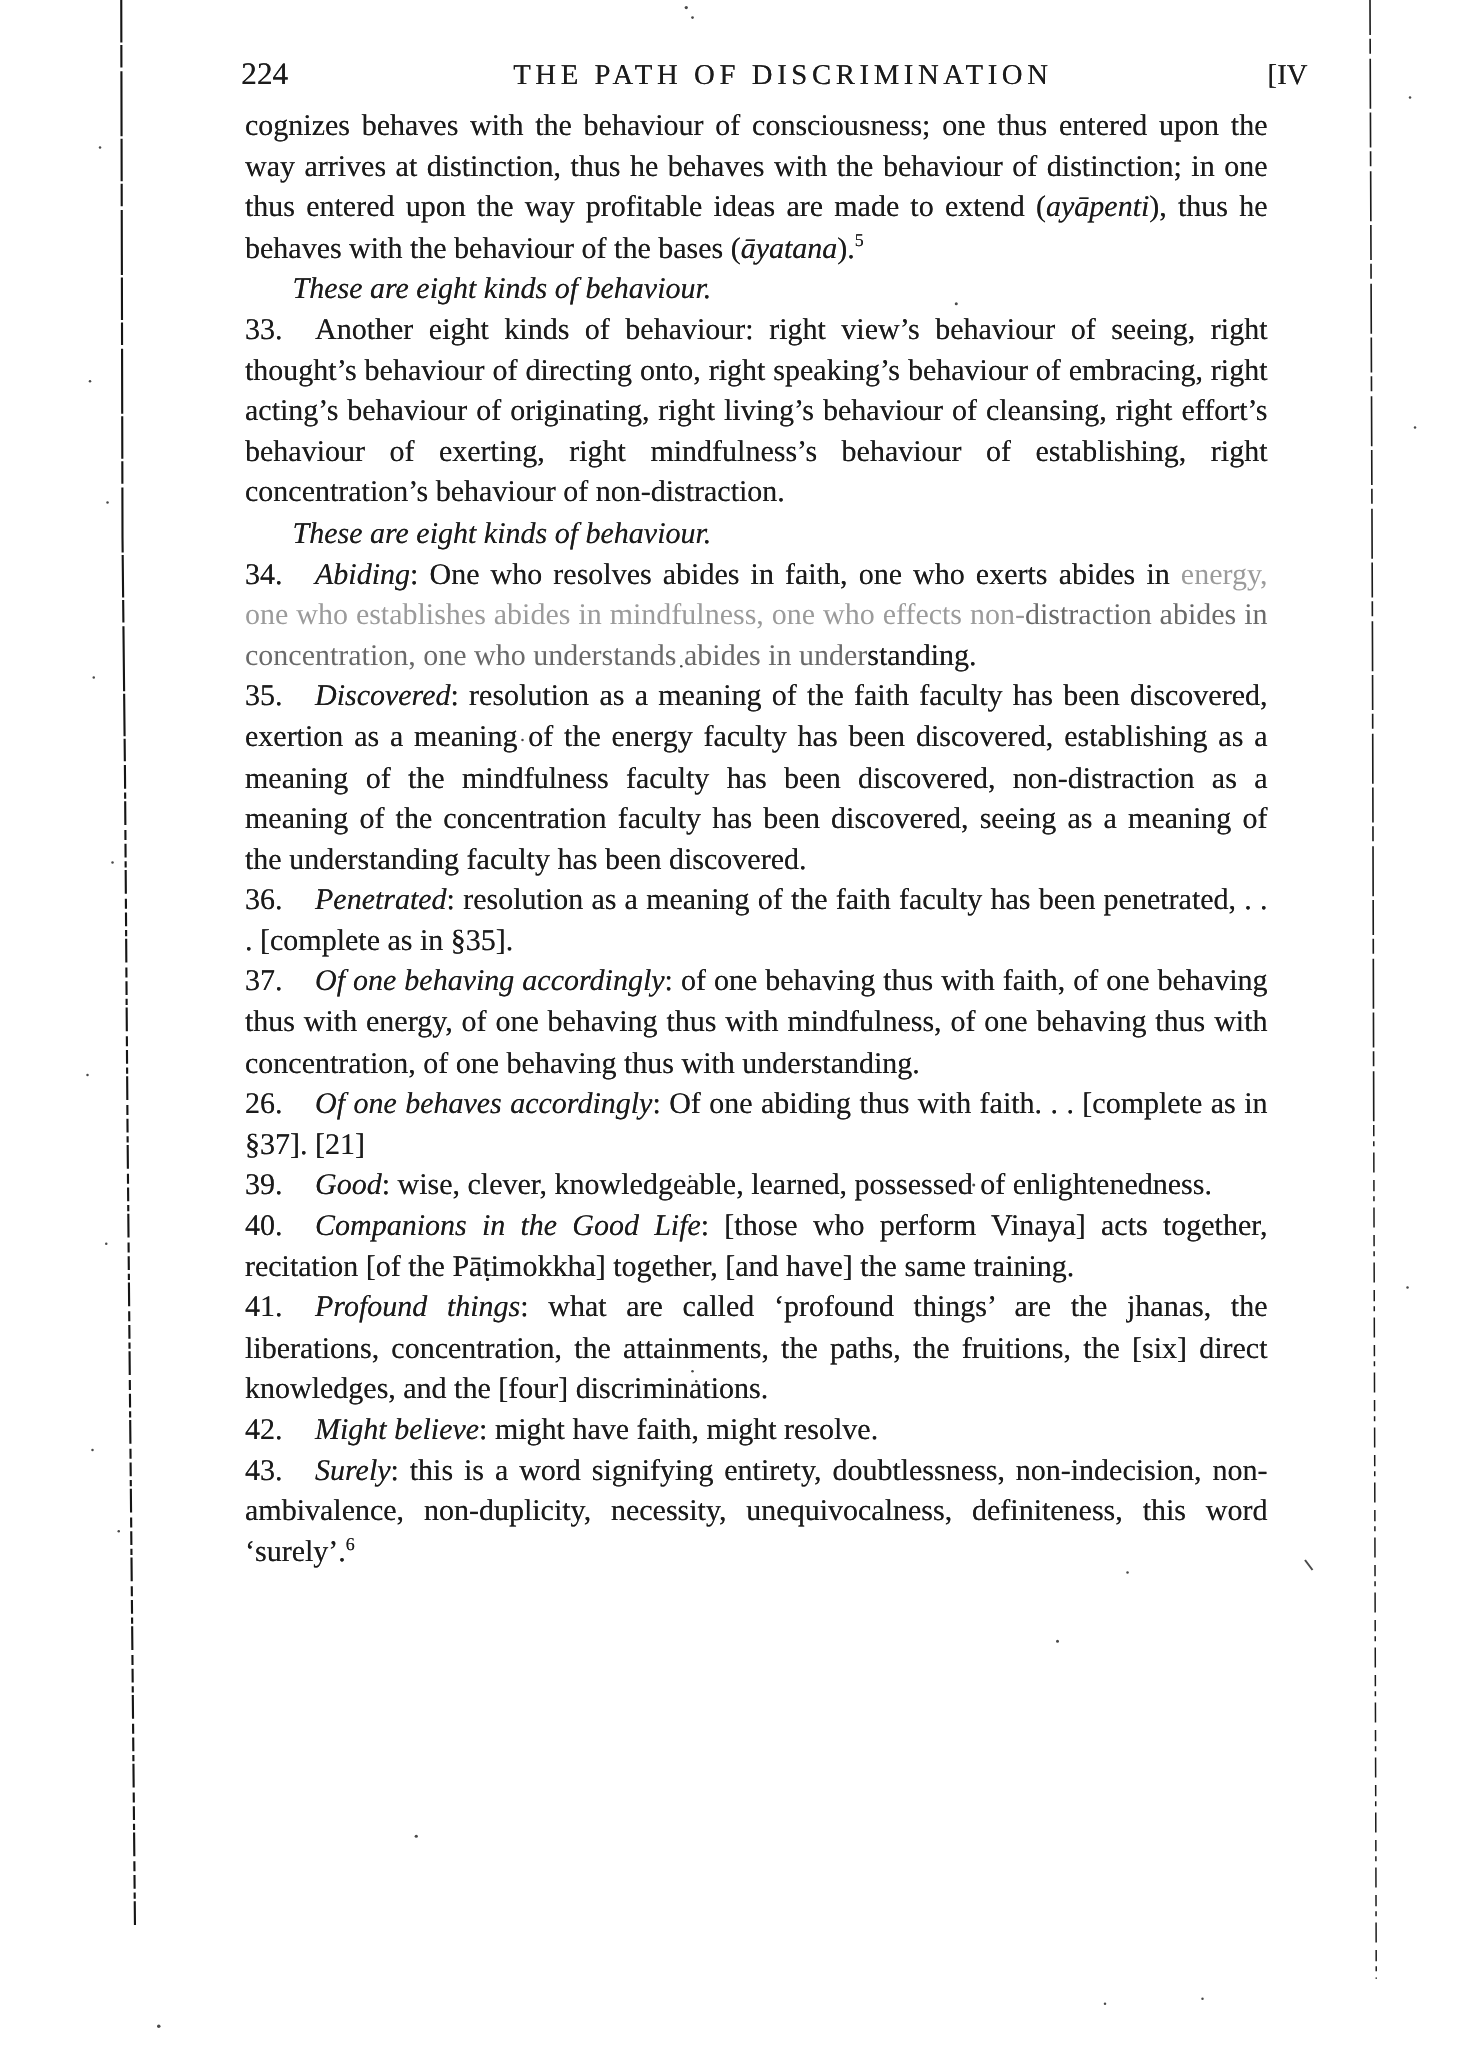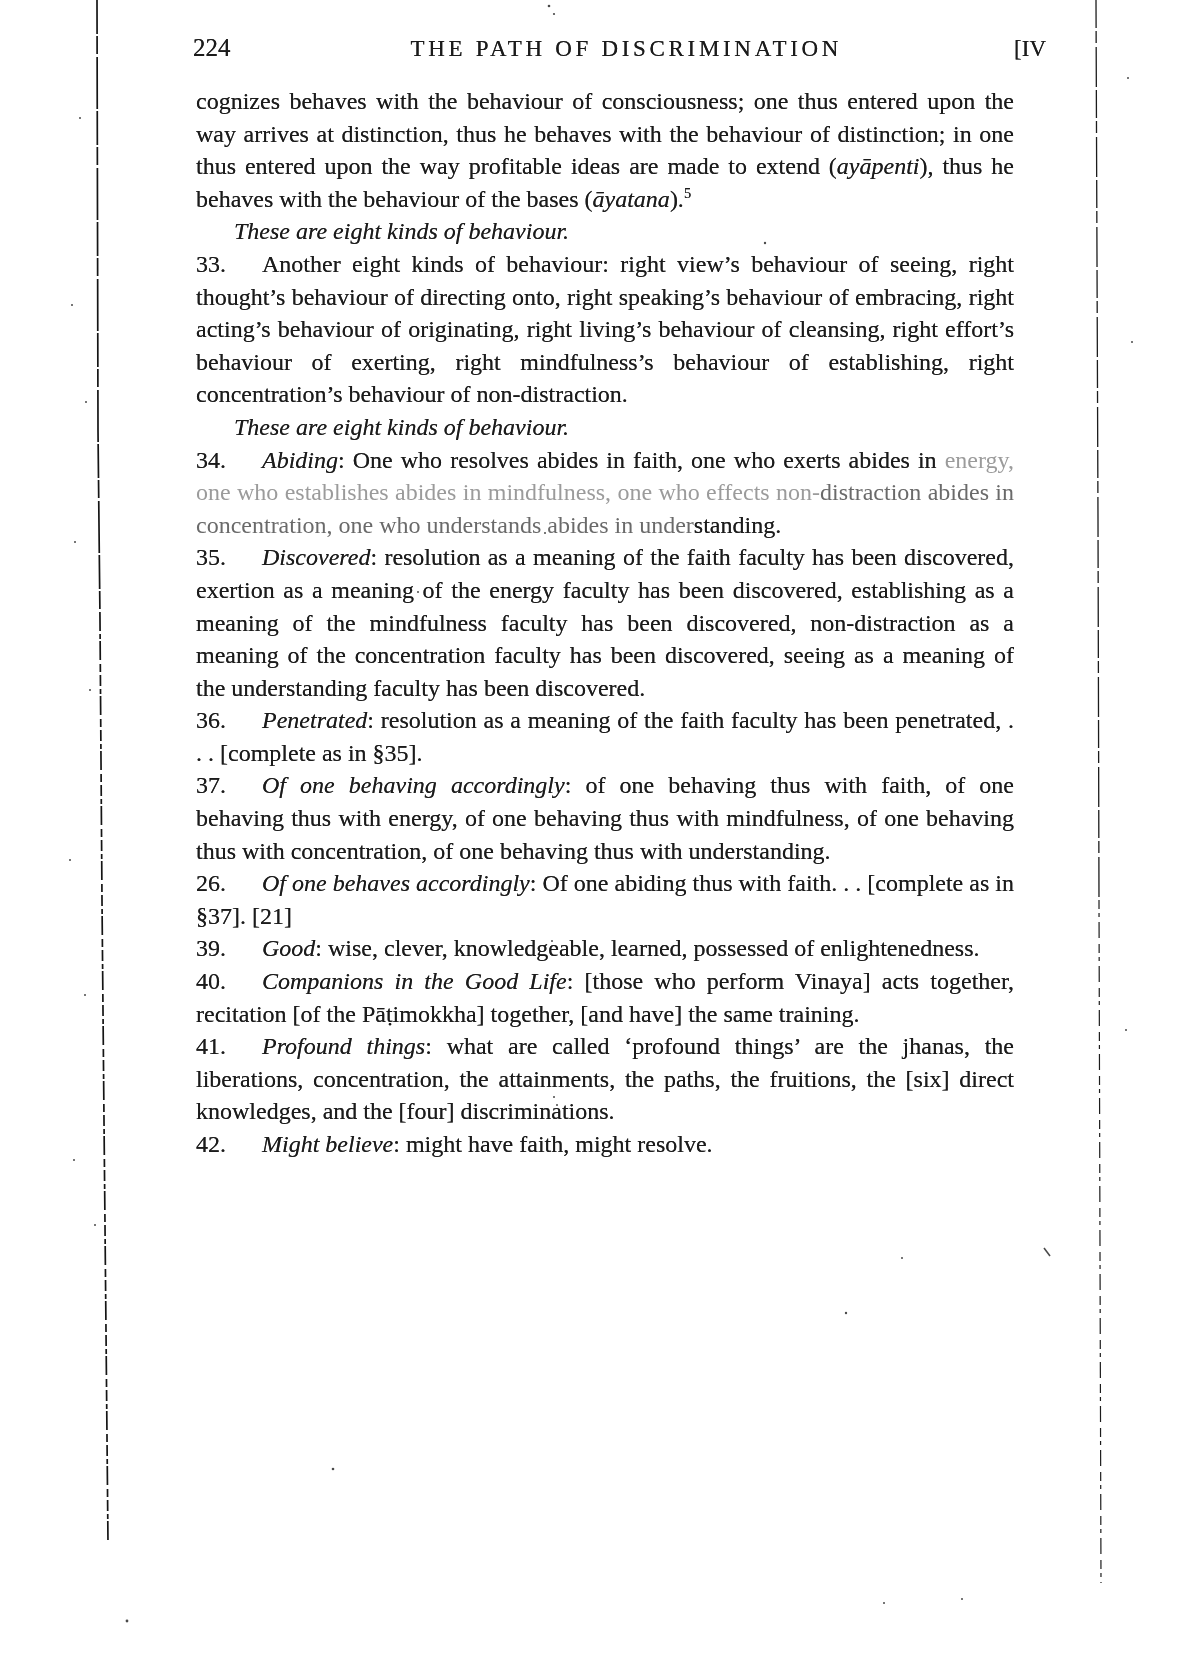--- a/index.html
+++ b/index.html
@@ -9,21 +9,21 @@
     height: 1653px;
     background: #ffffff;
     overflow: hidden;
     font-family: "Liberation Serif", serif;
     color: #1b1b1b;
   }
   
   .header {
     position: absolute;
     left: 193px;
-    top: 34px;
+    top: 46px;
     width: 853px;
     display: flex;
     justify-content: space-between;
     align-items: baseline;
     font-size: 25px;
     text-shadow: 0 0 0.5px rgba(10,10,10,0.8);
     text-align: center;
   }
   .running-title {
     font-size: 23px;
@@ -37,21 +37,21 @@
     left: 196px;
     top: 85px;
     width: 818px;
     font-size: 24px;
     line-height: 32.6px;
     text-align: justify;
     text-shadow: 0 0 0.5px rgba(15,15,15,0.75);
   }
   .para { margin: 0; }
   .para.indented { text-indent: 38px; font-style: italic; }
-  .pnum { margin-right: 36px; }
+  .pnum { margin-right: 26px; }
   .seg-i { font-style: italic; }
   .seg-sup { vertical-align: super; font-size: 0.6em; line-height: 0; }
   .seg-faded {
     color: #9b9b9b;
     text-shadow: none;
     filter: blur(0.55px);
   }
   .seg-faded2 {
     color: #6a6a6a;
     text-shadow: none;
@@ -121,15 +121,16 @@
       <p class="para indented"><span class="seg-plain">These are eight kinds of behaviour.</span></p>
       <p class="para numbered"><span class="pnum">34.</span><span class="seg-i">Abiding</span><span class="seg-plain">: One who resolves abides in faith, one who exerts abides in </span><span class="seg-faded">energy, one who establishes abides in mindfulness, one who effects non-</span><span class="seg-faded2">distraction abides in concentration, one who understands abides in under</span><span class="seg-plain">standing.</span></p>
       <p class="para numbered"><span class="pnum">35.</span><span class="seg-i">Discovered</span><span class="seg-plain">: resolution as a meaning of the faith faculty has been discovered, exertion as a meaning of the energy faculty has been discovered, establishing as a meaning of the mindfulness faculty has been discovered, non-distraction as a meaning of the concentration faculty has been discovered, seeing as a meaning of the understanding faculty has been discovered.</span></p>
       <p class="para numbered"><span class="pnum">36.</span><span class="seg-i">Penetrated</span><span class="seg-plain">: resolution as a meaning of the faith faculty has been penetrated, . . . [complete as in §35].</span></p>
       <p class="para numbered"><span class="pnum">37.</span><span class="seg-i">Of one behaving accordingly</span><span class="seg-plain">: of one behaving thus with faith, of one behaving thus with energy, of one behaving thus with mindfulness, of one behaving thus with concentration, of one behaving thus with understanding.</span></p>
       <p class="para numbered"><span class="pnum">26.</span><span class="seg-i">Of one behaves accordingly</span><span class="seg-plain">: Of one abiding thus with faith. . . [complete as in §37]. [21]</span></p>
       <p class="para numbered"><span class="pnum">39.</span><span class="seg-i">Good</span><span class="seg-plain">: wise, clever, knowledgeable, learned, possessed of enlightenedness.</span></p>
       <p class="para numbered"><span class="pnum">40.</span><span class="seg-i">Companions in the Good Life</span><span class="seg-plain">: [those who perform Vinaya] acts together, recitation [of the Pāṭimokkha] together, [and have] the same training.</span></p>
       <p class="para numbered"><span class="pnum">41.</span><span class="seg-i">Profound things</span><span class="seg-plain">: what are called ‘profound things’ are the jhanas, the liberations, concentration, the attainments, the paths, the fruitions, the [six] direct knowledges, and the [four] discriminations.</span></p>
       <p class="para numbered"><span class="pnum">42.</span><span class="seg-i">Might believe</span><span class="seg-plain">: might have faith, might resolve.</span></p>
+      <p class="para numbered"><span class="pnum">43.</span><span class="seg-i">Surely</span><span class="seg-plain">: this is a word signifying entirety, doubtlessness, non-indecision, non-ambivalence, non-duplicity, necessity, unequivocalness, definiteness, this word ‘surely’.</span><sup class="seg-sup">6</sup></p>
     </div>
 
 </div>
 
 </body></html>

